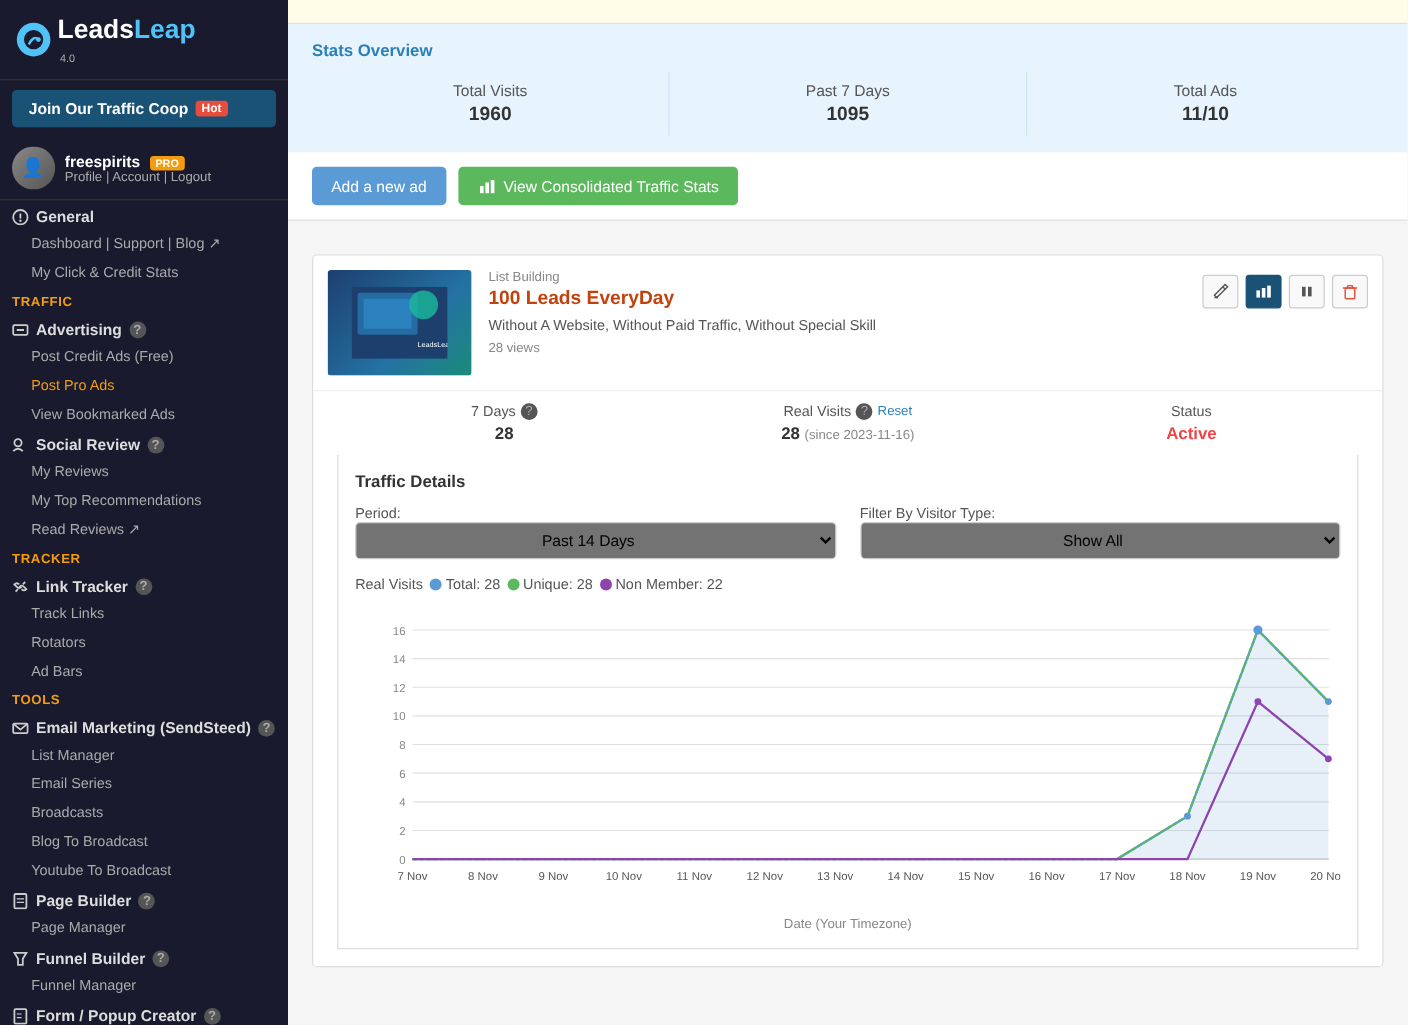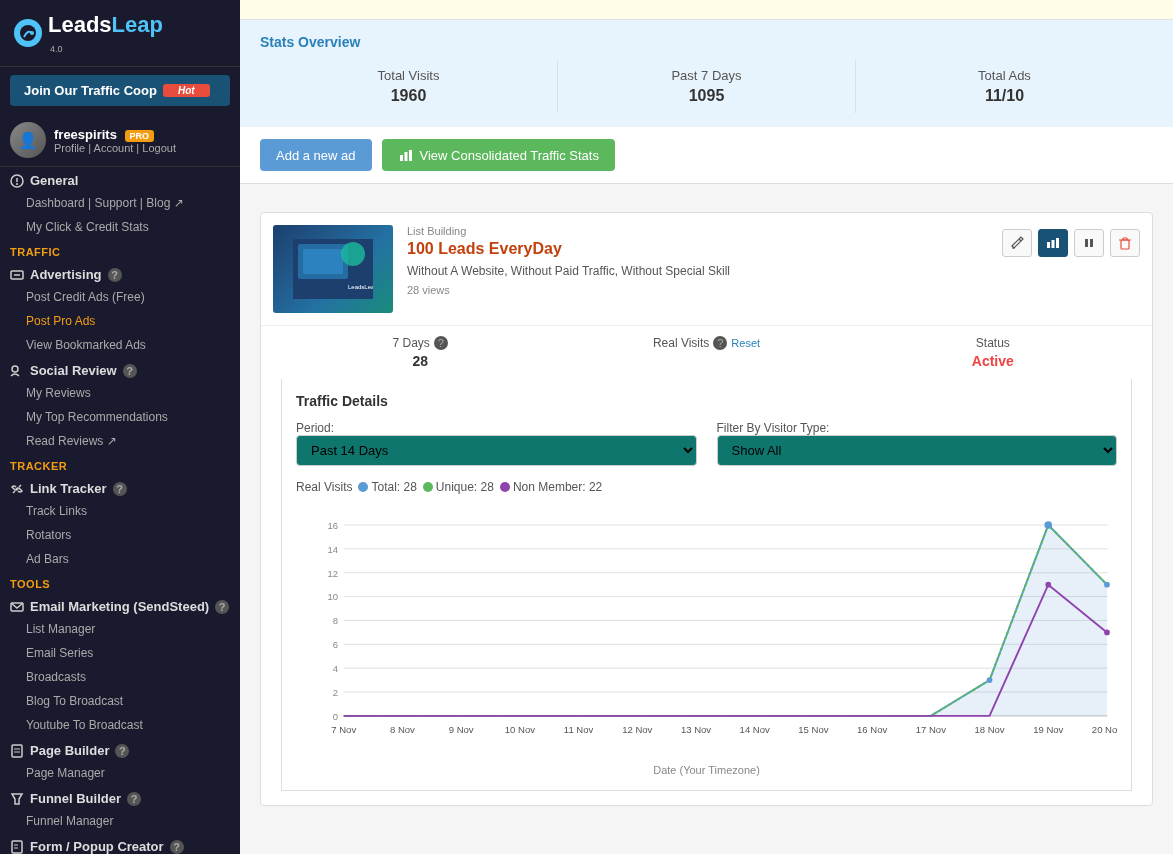--- a/index.html
+++ b/index.html
@@ -41,24 +41,23 @@
       font-weight: bold;
       cursor: pointer;
       display: flex;
       align-items: center;
       gap: 6px;
     }
     .hot-badge {
       background: #e74c3c;
       color: #fff;
       font-size: 10px;
-      padding: 1px 15px;
+      padding: 1px 5px;
       border-radius: 3px;
       font-weight: bold;
-      font-style: italic;
     }
 
     .user-section {
       display: flex;
       align-items: center;
       padding: 8px 10px;
       gap: 8px;
       border-bottom: 1px solid #333;
     }
     .avatar {
@@ -271,22 +270,23 @@
       margin-bottom: 14px;
       align-items: flex-end;
     }
     .filter-group { display: flex; flex-direction: column; gap: 0; flex: 1; }
     .filter-label { font-size: 12px; color: #555; }
     .filter-select {
       padding: 6px 10px;
       border: 1px solid #ccc;
       border-radius: 4px;
       font-size: 13px;
-      background: #0f766e;
+      background: #737373;
       cursor: pointer;
+      text-align: center;
     }
     .chart-area {
       width: 100%;
       height: 260px;
       position: relative;
       background: #fff;
     }
     .chart-svg {
       width: 100%; height: 100%;
     }
@@ -531,20 +531,24 @@
           <span class="info-icon">?</span>
         </div>
         <div class="ad-stat-value">28</div>
       </div>
       <div class="ad-stat">
         <div class="ad-stat-label">
           <span>Real Visits</span>
           <span class="info-icon">?</span>
           <span class="stat-reset-link">Reset</span>
         </div>
+        <div class="ad-stat-value">
+          <span>28</span>
+          <span style="font-size:11px;color:#888;font-weight:normal;">(since 2023-11-16)</span>
+        </div>
       </div>
       <div class="ad-stat">
         <div class="ad-stat-label">Status</div>
         <div class="ad-stat-value stat-active">Active</div>
       </div>
     </div>
 
     <div class="traffic-details">
       <div class="traffic-details-title">Traffic Details</div>
 

